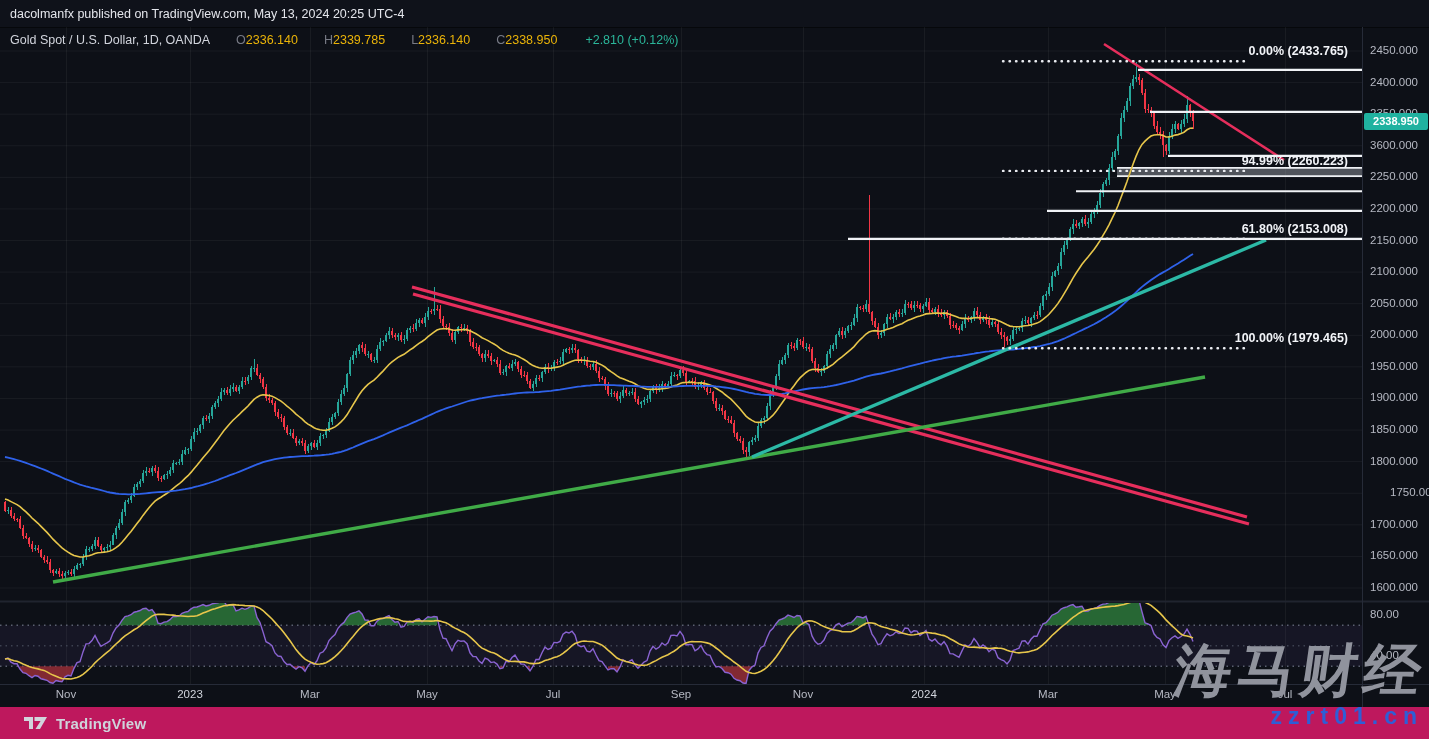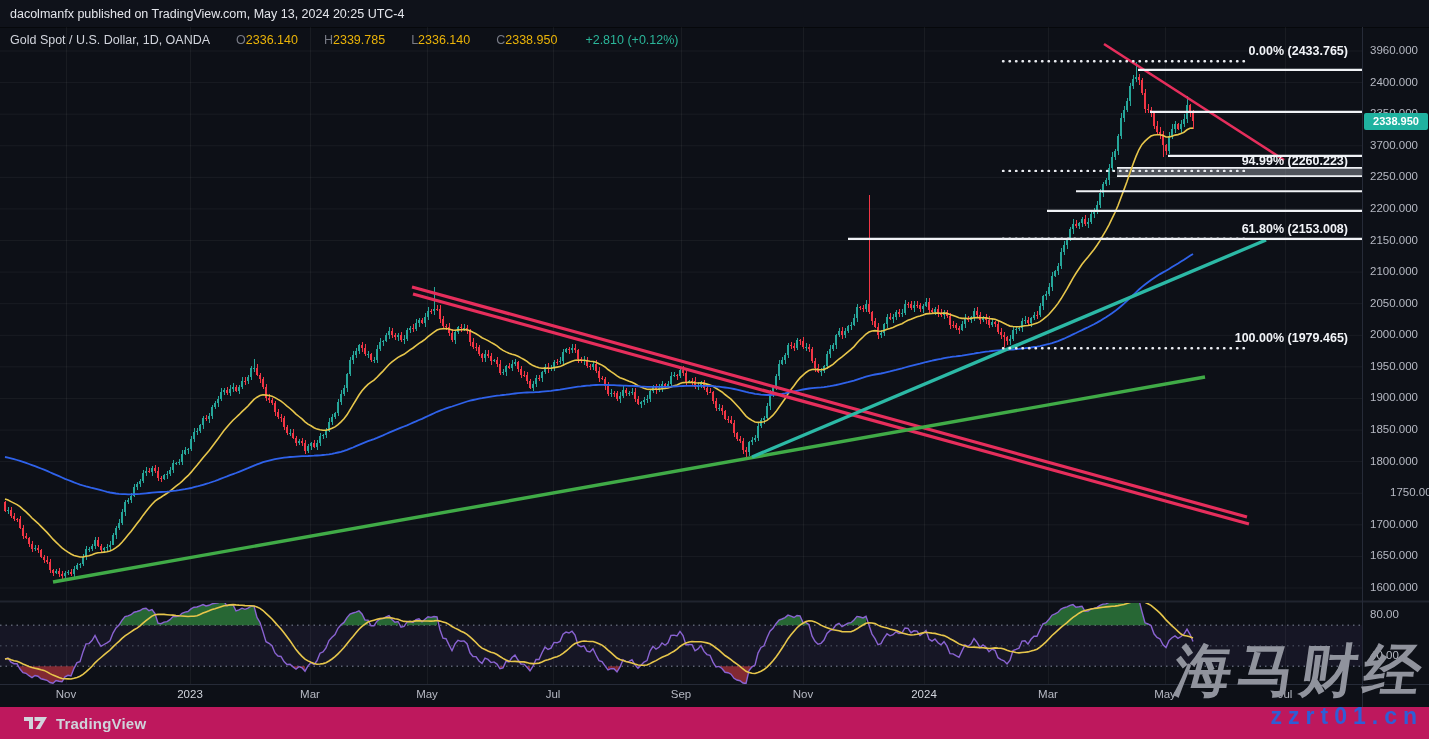--- a/index.html
+++ b/index.html
@@ -936,24 +936,24 @@
     <span><span class="dim">L</span><span class="val">2336.140</span></span>
     <span><span class="dim">C</span><span class="val">2338.950</span></span>
     <span class="chg">+2.810 (+0.12%)</span>
   </div>
 
   <div id="overlays">
       <div class="fib-label" style="right: 81px; top: 44.2567px;">0.00% (2433.765)</div>
       <div class="fib-label" style="right: 81px; top: 153.894px;">94.99% (2260.223)</div>
       <div class="fib-label" style="right: 81px; top: 221.629px;">61.80% (2153.008)</div>
       <div class="fib-label" style="right: 81px; top: 331.267px;">100.00% (1979.465)</div>
-      <div class="axis-label" style="left: 1370px; top: 44px;">3960.000</div>
+      <div class="axis-label" style="left: 1370px; top: 44px;">2450.000</div>
       <div class="axis-label" style="left: 1370px; top: 75.5882px;">2400.000</div>
       <div class="axis-label" style="left: 1370px; top: 107.176px;">2350.000</div>
-      <div class="axis-label" style="left: 1370px; top: 138.765px;">3700.000</div>
+      <div class="axis-label" style="left: 1370px; top: 138.765px;">3600.000</div>
       <div class="axis-label" style="left: 1370px; top: 170.353px;">2250.000</div>
       <div class="axis-label" style="left: 1370px; top: 201.941px;">2200.000</div>
       <div class="axis-label" style="left: 1370px; top: 233.529px;">2150.000</div>
       <div class="axis-label" style="left: 1370px; top: 265.118px;">2100.000</div>
       <div class="axis-label" style="left: 1370px; top: 296.706px;">2050.000</div>
       <div class="axis-label" style="left: 1370px; top: 328.294px;">2000.000</div>
       <div class="axis-label" style="left: 1370px; top: 359.882px;">1950.000</div>
       <div class="axis-label" style="left: 1370px; top: 391.471px;">1900.000</div>
       <div class="axis-label" style="left: 1370px; top: 423.059px;">1850.000</div>
       <div class="axis-label" style="left: 1370px; top: 454.647px;">1800.000</div>

